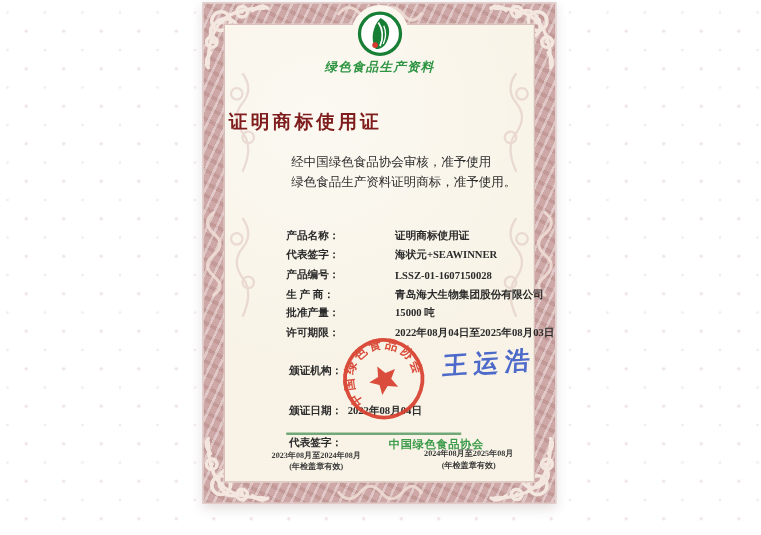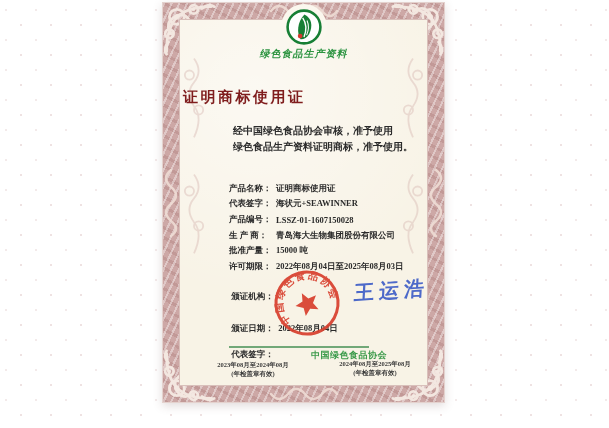--- a/index.html
+++ b/index.html
@@ -42,24 +42,24 @@
   
   .logo-halo{position:absolute;left:118px;top:1px;width:46px;height:46px;
              border-radius:50%;background:#fbf7ee;}
   .logo{position:absolute;left:122px;top:5px;width:38px;height:38px;}
   .brand{position:absolute;left:0;right:0;top:44px;text-align:center;
          font-size:10px;font-weight:bold;color:#2e9440;letter-spacing:1px;
          text-shadow:0 0 1px rgba(255,255,255,.8);font-style:italic;}
   .title{position:absolute;left:20px;right:0;top:85px;
          font-size:15px;font-weight:bold;letter-spacing:2.5px;color:#7f1d1d;}
   .intro{position:absolute;left:70px;top:120px;width:182px;
-         font-size:10px;font-weight:bold;line-height:16px;color:#2b2b2b;}
+         font-size:10px;font-weight:normal;line-height:16px;color:#2b2b2b;}
   .fields{position:absolute;left:66px;top:178px;font-size:8.5px;
           font-weight:bold;color:#2b2b2b;}
-  .frow{height:15.6px;display:flex;align-items:center;white-space:nowrap;}
+  .frow{height:15.6px;display:flex;align-items:center;white-space:nowrap;gap:40px;}
   .flabel{display:inline-block;width:47px;}
   .issue-row{position:absolute;left:66px;font-size:8.5px;font-weight:bold;
              color:#2b2b2b;white-space:nowrap;}
   .issue-row .flabel{width:47px;text-align:center;}
   .row-org{top:288px;}
   .row-sign{top:304px;margin-top:42px;}
   .row-date{top:320px;}
   .seal{position:absolute;left:108px;top:264px;width:72px;height:72px;opacity:.93;}
   .sig{position:absolute;left:191px;top:274px;font-size:20px;color:#3f5ec7;
        letter-spacing:5px;transform:rotate(-4deg) skewX(-7deg);opacity:.92;

